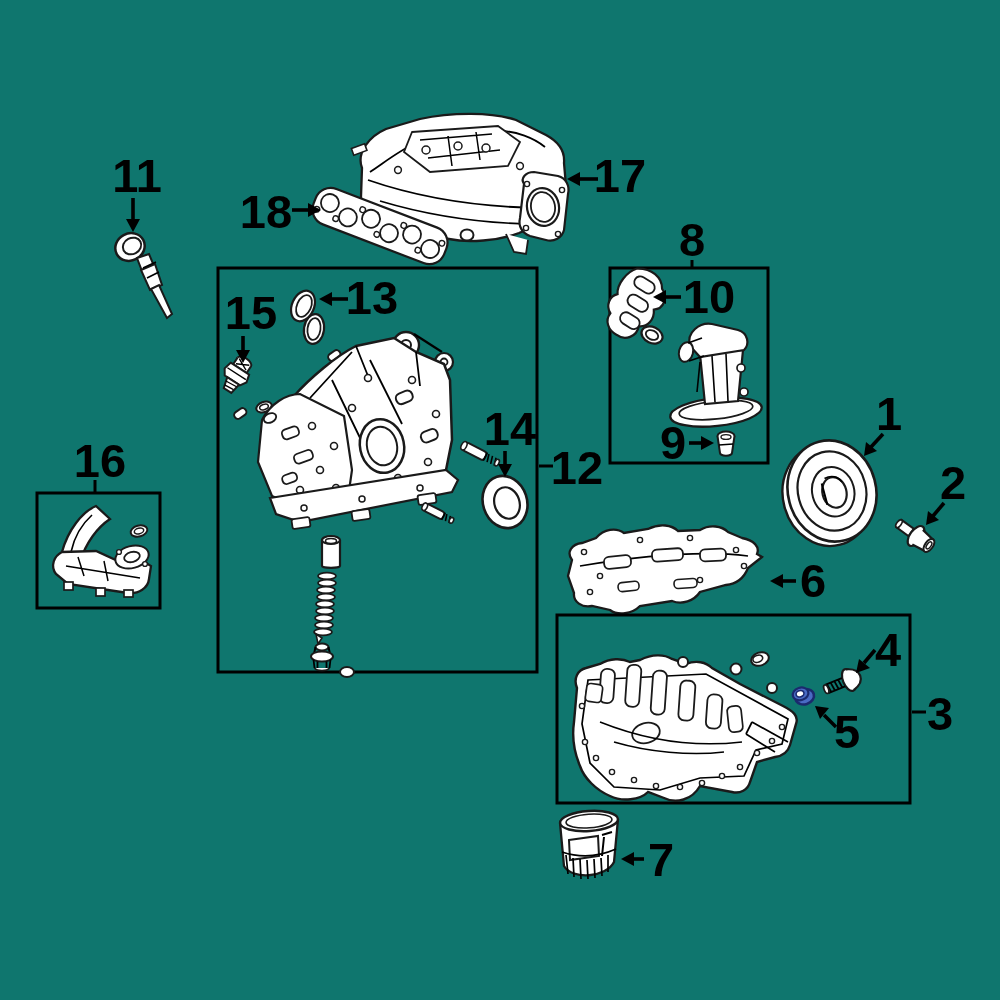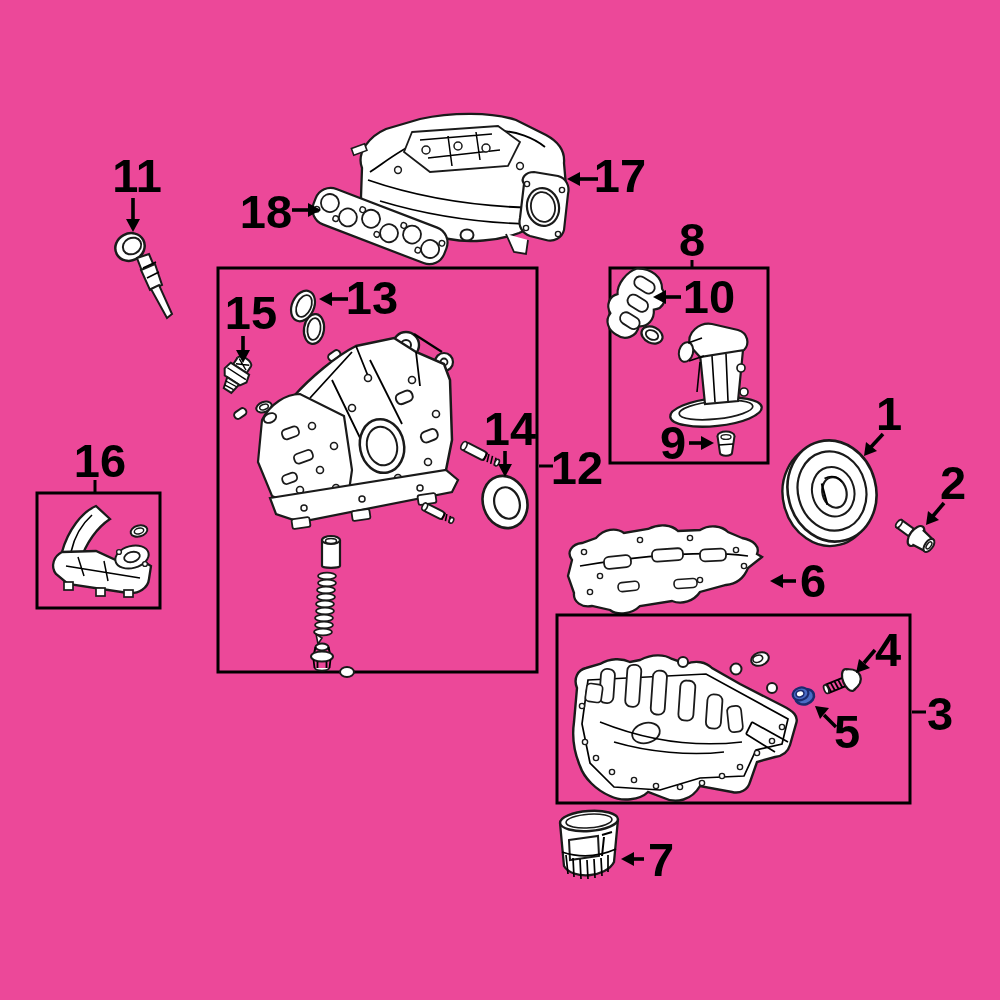--- a/index.html
+++ b/index.html
@@ -1,16 +1,16 @@
 <!DOCTYPE html>
 <html><head>
 <meta charset="utf-8">
 <style>
   html,body{margin:0;padding:0;background:#fff;}
-  .stage{position:relative;width:1000px;height:1000px;background:#ec4899;overflow:hidden;
+  .stage{position:relative;width:1000px;height:1000px;background:#0f766e;overflow:hidden;
          font-family:"Liberation Sans",sans-serif;}
   svg{position:absolute;left:0;top:0;}
   .callout-text{font-family:"Liberation Sans",sans-serif;font-weight:700;font-size:47px;fill:#000;}
   .ln{stroke:#000;fill:none;}
   .part{stroke:#1a1a1a;fill:#fff;}
 </style>
 </head>
 <body>
 
 <div class="stage">

